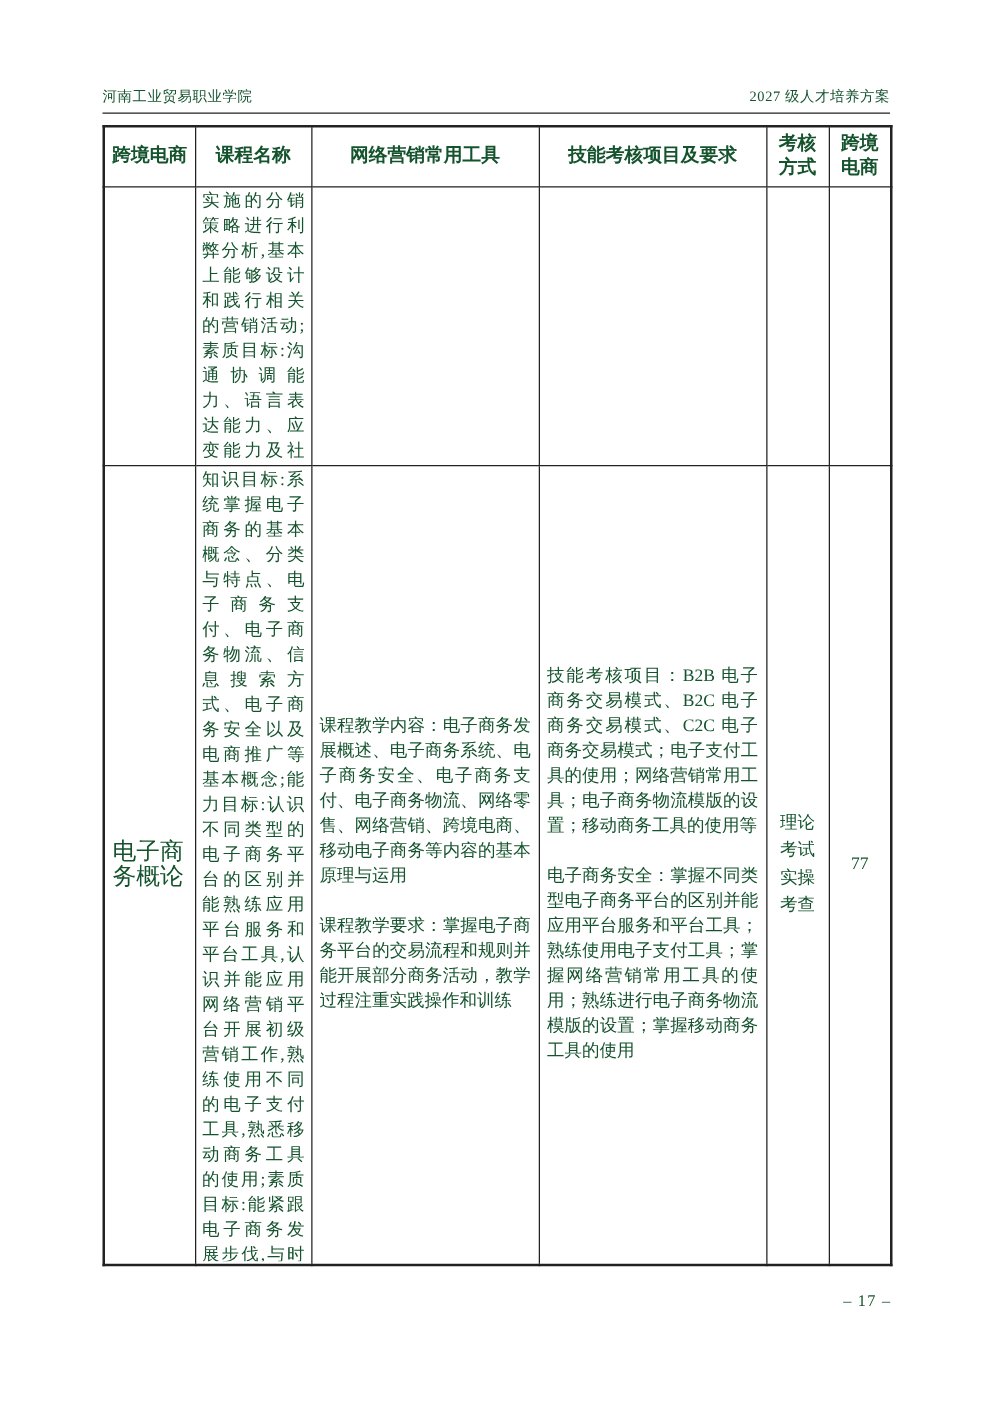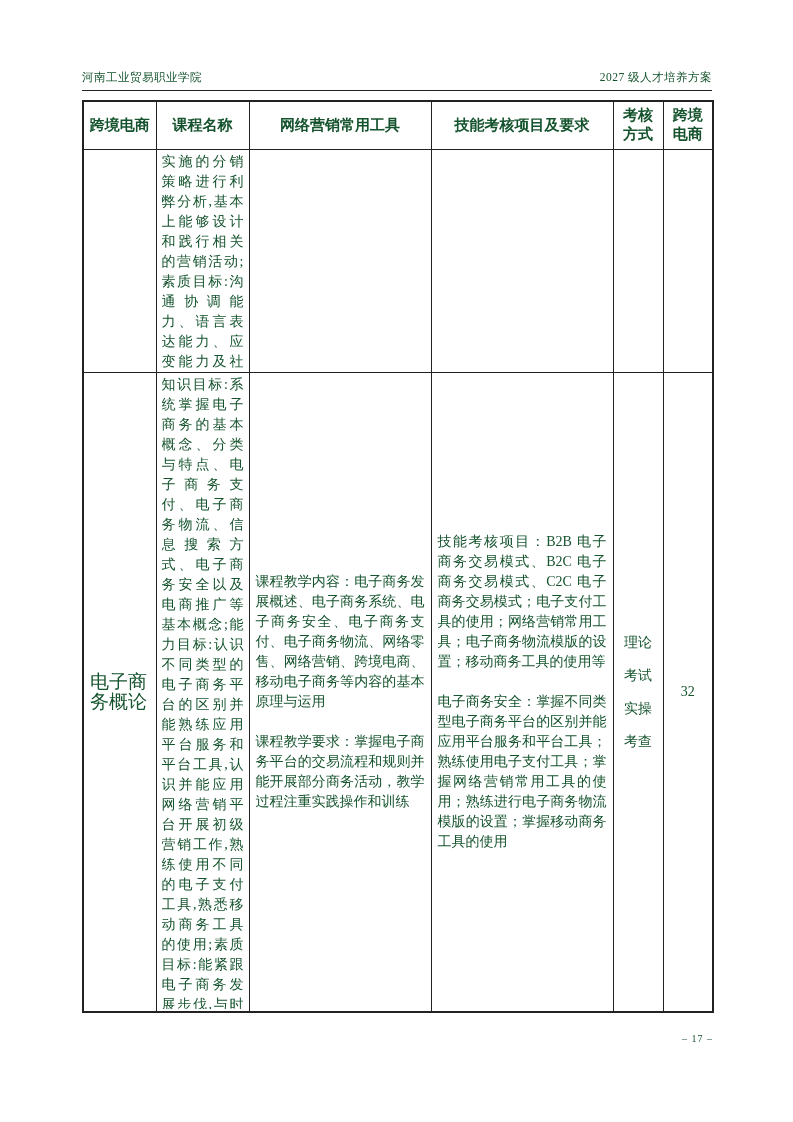--- a/index.html
+++ b/index.html
@@ -71,34 +71,34 @@
     padding: 0 6px;
     font-size: 19px;
   }
   td.cell-content, td.cell-skill {
     text-align: justify;
     padding: 0 6px;
   }
   td.cell-content p + p, td.cell-skill p + p { margin-top: 20px; }
   td.cell-method {
     text-align: center;
-    line-height: 33px;
+    line-height: 22px;
     padding: 0 6px;
   }
   td.cell-hours {
     text-align: center;
   }
   
   .page-footer {
     position: absolute;
     top: 1033px;
     left: 0;
     width: 713px;
     text-align: right;
-    font-size: 10px;
+    font-size: 13px;
     letter-spacing: 1px;
   }
 </style>
 </head>
 <body>
 
 <div class="page">
 
   <div class="doc-header">
     <span>河南工业贸易职业学院</span>
@@ -142,21 +142,21 @@
         </td>
         <td class="cell-content">
           <p>课程教学内容：电子商务发展概述、电子商务系统、电子商务安全、电子商务支付、电子商务物流、网络零售、网络营销、跨境电商、移动电子商务等内容的基本原理与运用</p>
           <p>课程教学要求：掌握电子商务平台的交易流程和规则并能开展部分商务活动，教学过程注重实践操作和训练</p>
         </td>
         <td class="cell-skill">
           <p>技能考核项目：B2B 电子商务交易模式、B2C 电子商务交易模式、C2C 电子商务交易模式；电子支付工具的使用；网络营销常用工具；电子商务物流模版的设置；移动商务工具的使用等</p>
           <p>电子商务安全：掌握不同类型电子商务平台的区别并能应用平台服务和平台工具；熟练使用电子支付工具；掌握网络营销常用工具的使用；熟练进行电子商务物流模版的设置；掌握移动商务工具的使用</p>
         </td>
         <td class="cell-method">理论考试实操考查</td>
-        <td class="cell-hours">32</td>
+        <td class="cell-hours">77</td>
       </tr>
     </tbody>
   </table>
 
   <div class="page-footer">
     <span>– 17 –</span>
   </div>
 
 </div>
 

